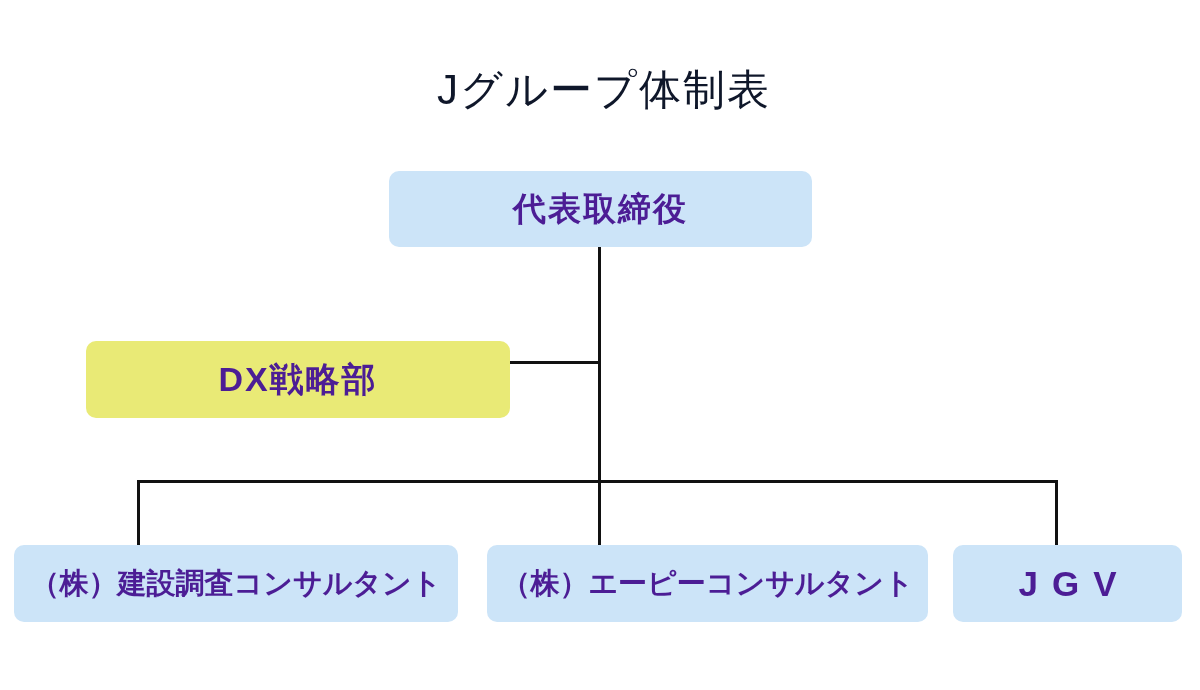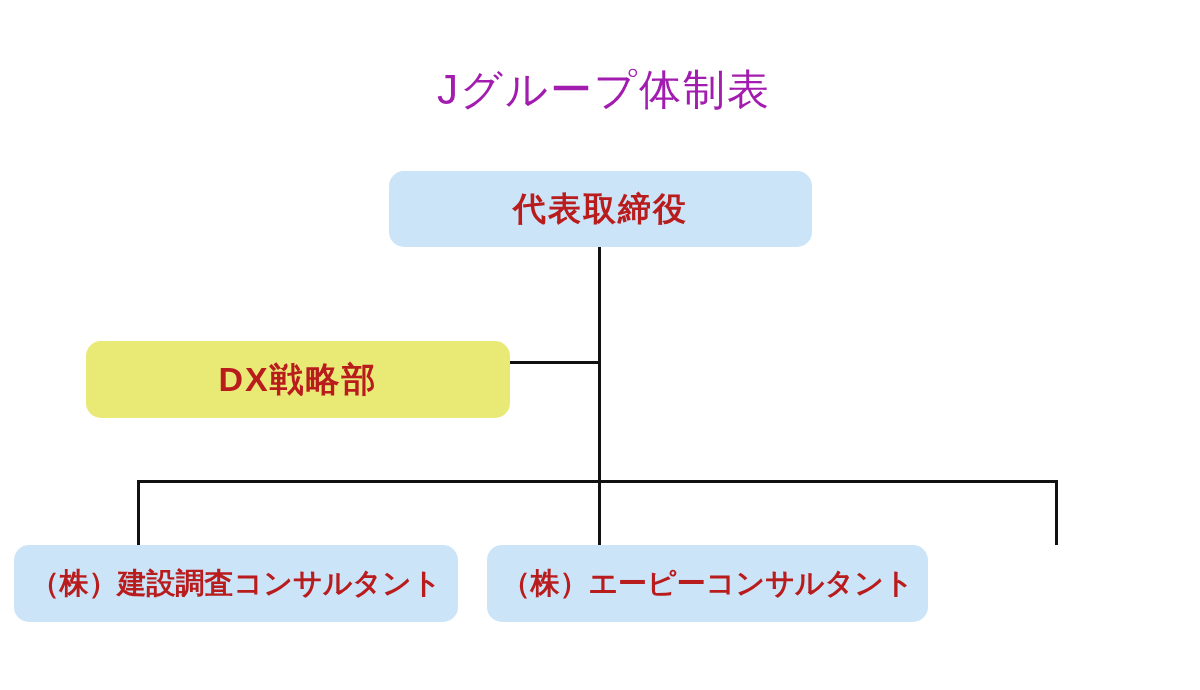--- a/index.html
+++ b/index.html
@@ -16,30 +16,30 @@
     overflow: hidden;
   }
   .title {
     position: absolute;
     left: 8px;
     right: 0;
     top: 62px;
     text-align: center;
     font-size: 42px;
     font-weight: 500;
-    color: #a21caf;
+    color: #0f172a;
     letter-spacing: 2px;
   }
   .node {
     position: absolute;
     display: flex;
     align-items: center;
     justify-content: center;
-    border-radius: 15px;
-    color: #b91c1c;
+    border-radius: 10px;
+    color: #4c1d95;
     font-weight: 600;
     box-sizing: border-box;
     text-align: center;
   }
   .node.blue   { background: #cce4f8; }
   .node.yellow { background: #e9ea76; margin-top: 17px; }
 
   .node-root  { left: 389px; top: 171px; width: 423px; height: 76px; font-size: 33px; letter-spacing: 2px; }
   .node-staff { left: 86px;  top: 324px; width: 424px; height: 77px; font-size: 34px; letter-spacing: 2px; }
   .node-c1    { left: 14px;  top: 545px; width: 444px; height: 77px; font-size: 29px; }
@@ -80,14 +80,17 @@
   </div>
 
   <div class="node blue node-c2">
     <span>（株）エーピーコンサルタント</span>
   </div>
 
   <div class="node blue node-c1">
     <span>（株）建設調査コンサルタント</span>
   </div>
 
+  <div class="node blue node-c3">
+    <span>JGV</span>
+  </div>
 
 </div>
 
 </body></html>

